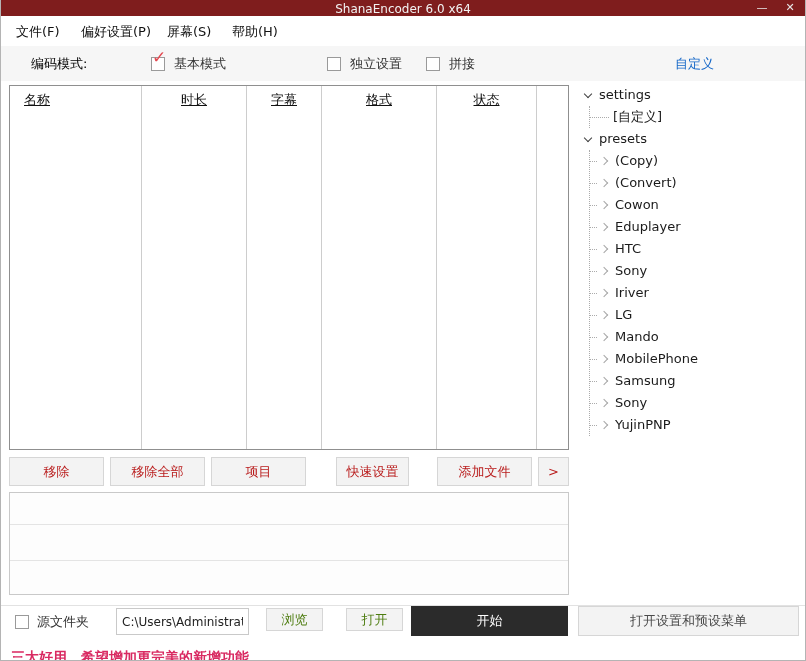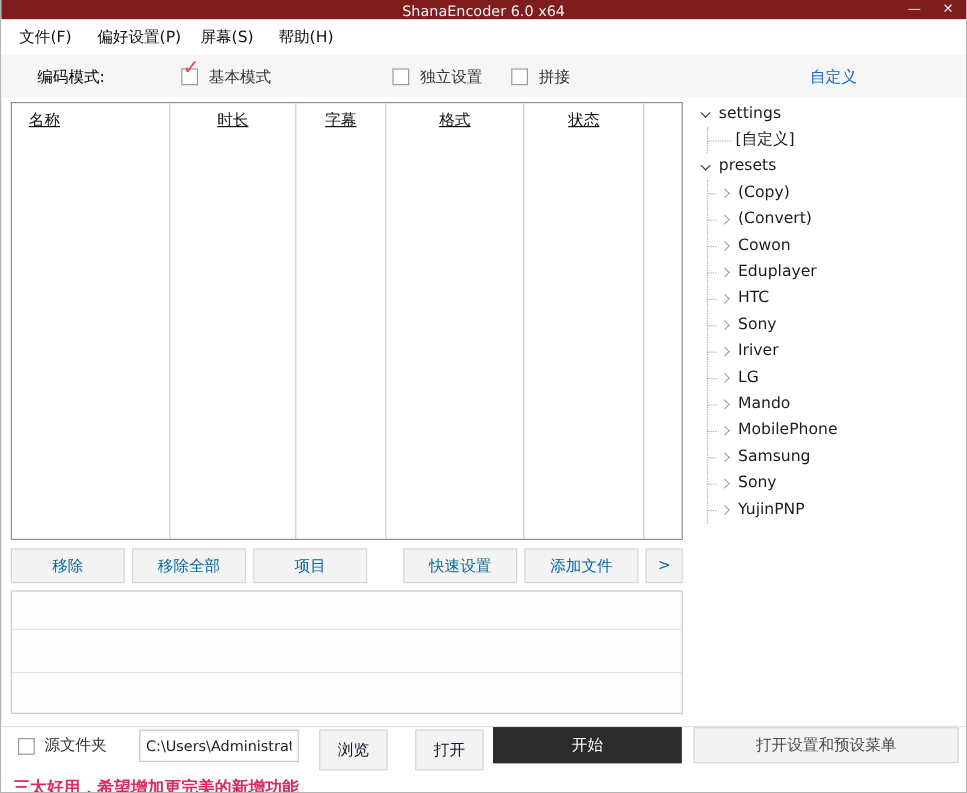--- a/index.html
+++ b/index.html
@@ -44,38 +44,38 @@
   .tree-row { height:22px; display:flex; align-items:center; cursor:pointer; white-space:nowrap; }
   .tree-root-row { padding-left:4px; }
   .tree-children { margin-left:10px; border-left:1px dotted #ababab; }
   .tree-child-row::before { content:""; display:inline-block; width:7px; border-top:1px dotted #ababab; margin-right:2px; flex:none; }
   .tree-leaf-row::before { content:""; display:inline-block; width:19px; border-top:1px dotted #ababab; margin-right:4px; flex:none; }
   .chev { display:inline-block; width:6px; height:6px; border-right:1.6px solid #3f3f3f; border-bottom:1.6px solid #3f3f3f; flex:none; }
   .chev.down { transform:rotate(45deg); margin:0 8px 2px 2px; }
   .chev.right { border-color:#a6a6a6; transform:rotate(-45deg); margin:0 8px 0 2px; }
   .tree-label { line-height:22px; }
   
-  .abtn { position:absolute; top:457px; height:29px; background:#f3f3f3; border:1px solid #d6d6d6; color:#0369a1;
+  .abtn { position:absolute; top:457px; height:29px; background:#f3f3f3; border:1px solid #d6d6d6; color:#b91c1c;
           font-size:13px; display:flex; align-items:center; justify-content:center; cursor:pointer; font-family:inherit; }
   .b-remove { left:8px; width:95px; }
   .b-removeall { left:109px; width:95px;text-align:center; }
   .b-project { left:210px; width:95px; }
-  .b-quick { left:335px; width:95px; }
+  .b-quick { left:335px; width:73px; }
   .b-add { left:436px; width:95px; }
   .b-more { left:537px; width:31px; }
   
   .log-panel { position:absolute; left:8px; top:492px; width:560px; height:103px; background:#fdfdfd; border:1px solid #c9c9c9; }
   .log-sep { position:absolute; left:0; right:0; border-top:1px solid #e4e4e4; }
   .ls1 { top:31px; } .ls2 { top:67px; }
   
   .bottombar { position:absolute; left:0; top:605px; right:0; height:56px; background:#fff; border-top:1px solid #e2e2e2; }
   .src-box { position:absolute; left:14px; top:615px; width:14px; height:14px; border:1px solid #9a9a9a; background:#fff; cursor:pointer; }
   .src-label { position:absolute; left:36px; top:611px; font-size:13px; color:#333; line-height:22px; }
   .path-input { position:absolute; left:115px; top:608px; width:133px; height:27px; border:1px solid #c9c9c9; font-size:12px; padding:0 5px; color:#222; outline:none; font-family:inherit; background:#fff; }
-  .bbtn { position:absolute; top:608px; height:34px; background:#f3f3f3; border:1px solid #d6d6d6; color:#0f172a; font-size:13px;
+  .bbtn { position:absolute; top:608px; height:23px; background:#f3f3f3; border:1px solid #d6d6d6; color:#4d7c0f; font-size:13px;
           display:flex; align-items:center; justify-content:center; cursor:pointer; font-family:inherit; }
   .b-browse { left:265px; width:57px; }
   .b-open { left:345px; width:57px; }
   .b-start { left:410px; width:157px; top:606px; height:30px; background:#2b2b2b; border:1px solid #2b2b2b; color:#fff; }
   .b-presetmenu { left:577px; width:221px; top:606px; height:30px; color:#4a4a4a; }
   
   .marquee { position:absolute; left:10px; top:648px; height:13px; overflow:hidden; white-space:nowrap;
              color:#d92a62; font-size:14px; font-weight:bold; line-height:18px; text-decoration:underline; }
   
   .mag { width:13px; height:13px; display:inline-block; }

